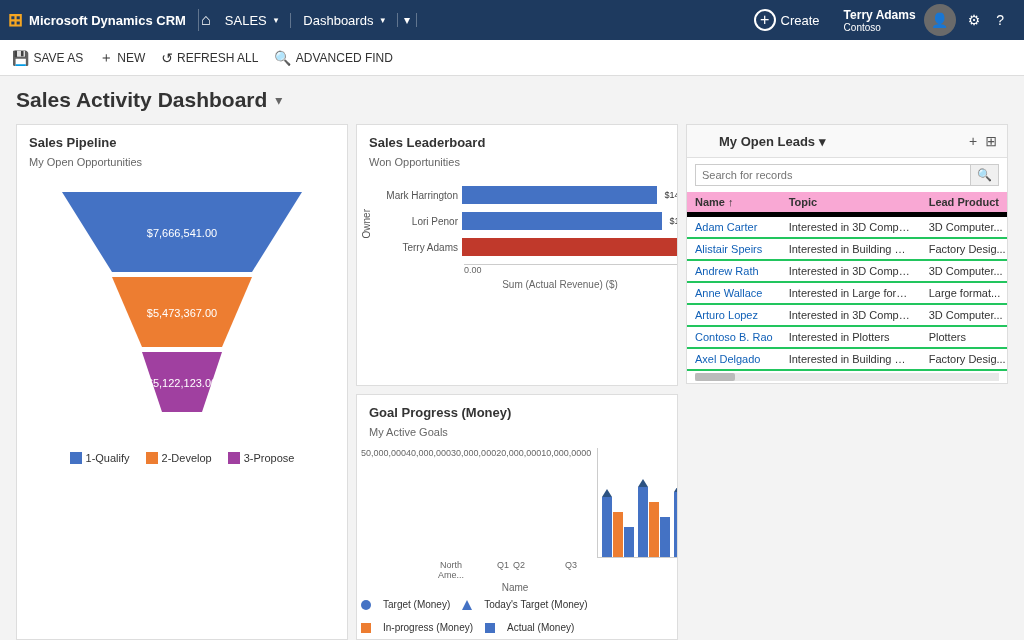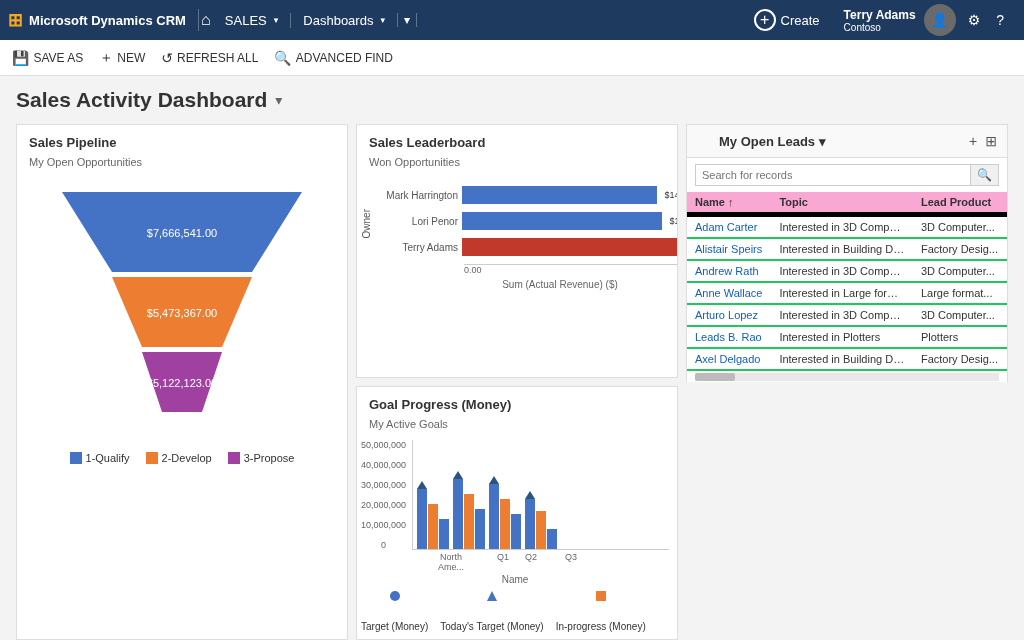--- a/index.html
+++ b/index.html
@@ -49,21 +49,21 @@
     .funnel-legend { display: flex; gap: 16px; margin-top: 10px; font-size: 11px; }
     .legend-item { display: flex; align-items: center; gap: 4px; }
     .legend-dot { width: 12px; height: 12px; }
     .bar-row { display: flex; align-items: center; margin: 8px 0; gap: 4px; }
     .bar-label { font-size: 10px; color: #555; width: 80px; text-align: right; flex-shrink: 0; }
     .bar-fill { height: 18px; background: #4472c4; position: relative; display: flex; align-items: center; }
     .bar-value { font-size: 9px; color: #333; position: absolute; right: -70px; white-space: nowrap; }
     .chart-x-label { font-size: 10px; color: #666; text-align: center; margin-top: 4px; }
     .x-axis-labels { display: flex; justify-content: space-between; margin-left: 0; font-size: 9px; color: #666; padding-left: 86px; }
     .goal-legend { display: flex; gap: 12px; font-size: 10px; margin-top: 6px; flex-wrap: wrap; }
-    .goal-legend-item { display: flex; align-items: center; gap: 20px; flex-direction: column; }
+    .goal-legend-item { display: flex; align-items: center; gap: 12px; }
 
     
     .right-panel { background: #f3f3f3; overflow-y: auto; }
     .right-section { background: white; margin: 4px; border: 1px solid #ddd; }
     .section-header { display: flex; align-items: center; justify-content: space-between; padding: 8px 10px; background: #f9f9f9; border-bottom: 1px solid #e0e0e0; }
     .section-title { font-size: 13px; font-weight: 600; color: #333; display: flex; align-items: center; gap: 4px; padding-left: 22px; }
     .section-actions { display: flex; gap: 8px; }
     .section-action { cursor: pointer; font-size: 14px; color: #555; }
     .search-box { display: flex; align-items: center; border: 1px solid #ccc; margin: 6px 8px; background: white; }
     .search-input { border: none; outline: none; font-size: 11px; padding: 3px 6px; flex: 1; }
@@ -210,21 +210,21 @@
         <div class="chart-x-label">Sum (Actual Revenue) ($)</div>
       </div>
     </div>
   </div>
 
   <div class="panel panel-bottom-center">
     <div class="panel-header">Goal Progress (Money)</div>
     <div class="panel-subheader">My Active Goals</div>
     <div style="padding: 4px 8px 4px 4px;">
       <div style="display:flex; gap:2px;">
-        <div style="display:flex;flex-direction:column;justify-content:space-between;font-size:9px;color:#666;padding-right:4px;height:110px;text-align:center;">
+        <div style="display:flex;flex-direction:row;justify-content:space-between;font-size:9px;color:#666;padding-right:4px;height:110px;text-align:center;">
           <span>50,000,000</span>
           <span>40,000,000</span>
           <span>30,000,000</span>
           <span>20,000,000</span>
           <span>10,000,000</span>
           <span>0</span>
         </div>
         <div style="flex:1;display:flex;align-items:flex-end;gap:4px;border-left:1px solid #ccc;border-bottom:1px solid #ccc;height:110px;padding:0 4px;">
 
           <div style="display:flex;gap:1px;align-items:flex-end;">
@@ -256,21 +256,21 @@
               <div style="width:0;height:0;border-left:5px solid transparent;border-right:5px solid transparent;border-bottom:8px solid #2c5282;position:absolute;top:-8px;left:0;"></div>
             </div>
             <div style="width:10px;height:38px;background:#ed7d31;"></div>
             <div style="width:10px;height:20px;background:#4472c4;"></div>
           </div>
         </div>
       </div>
       <div style="display:flex;gap:4px;font-size:9px;color:#666;margin-left:72px;margin-top:2px;">
         <span style="width:36px;text-align:center;">North Ame...</span>
         <span style="width:36px;text-align:right;">Q1</span>
-        <span style="width:36px;text-align:center;">Q2</span>
+        <span style="width:36px;text-align:left;">Q2</span>
         <span style="width:36px;text-align:center;">Q3</span>
       </div>
       <div style="text-align:center;font-size:10px;color:#666;margin-top:2px;">Name</div>
       <div class="goal-legend">
         <div class="goal-legend-item">
           <span style="width:10px;height:10px;border-radius:50%;background:#4472c4;display:inline-block;"></span>
           <span>Target (Money)</span>
         </div>
         <div class="goal-legend-item">
           <span style="display:inline-block;width:0;height:0;border-left:5px solid transparent;border-right:5px solid transparent;border-bottom:10px solid #4472c4;"></span>
@@ -334,21 +334,21 @@
     <td style="color:#1160b7;cursor:pointer;">Anne Wallace</td>
     <td>Interested in Large format printers</td>
     <td>Large format...</td>
   </tr>
               <tr>
     <td style="color:#1160b7;cursor:pointer;">Arturo Lopez</td>
     <td>Interested in 3D Computer-aided...</td>
     <td>3D Computer...</td>
   </tr>
               <tr>
-    <td style="color:#1160b7;cursor:pointer;">Leads B. Rao</td>
+    <td style="color:#1160b7;cursor:pointer;">Contoso B. Rao</td>
     <td>Interested in Plotters</td>
     <td>Plotters</td>
   </tr>
               <tr>
     <td style="color:#1160b7;cursor:pointer;">Axel Delgado</td>
     <td>Interested in Building Designer</td>
     <td>Factory Desig...</td>
   </tr>
             </tbody>
         </table>

